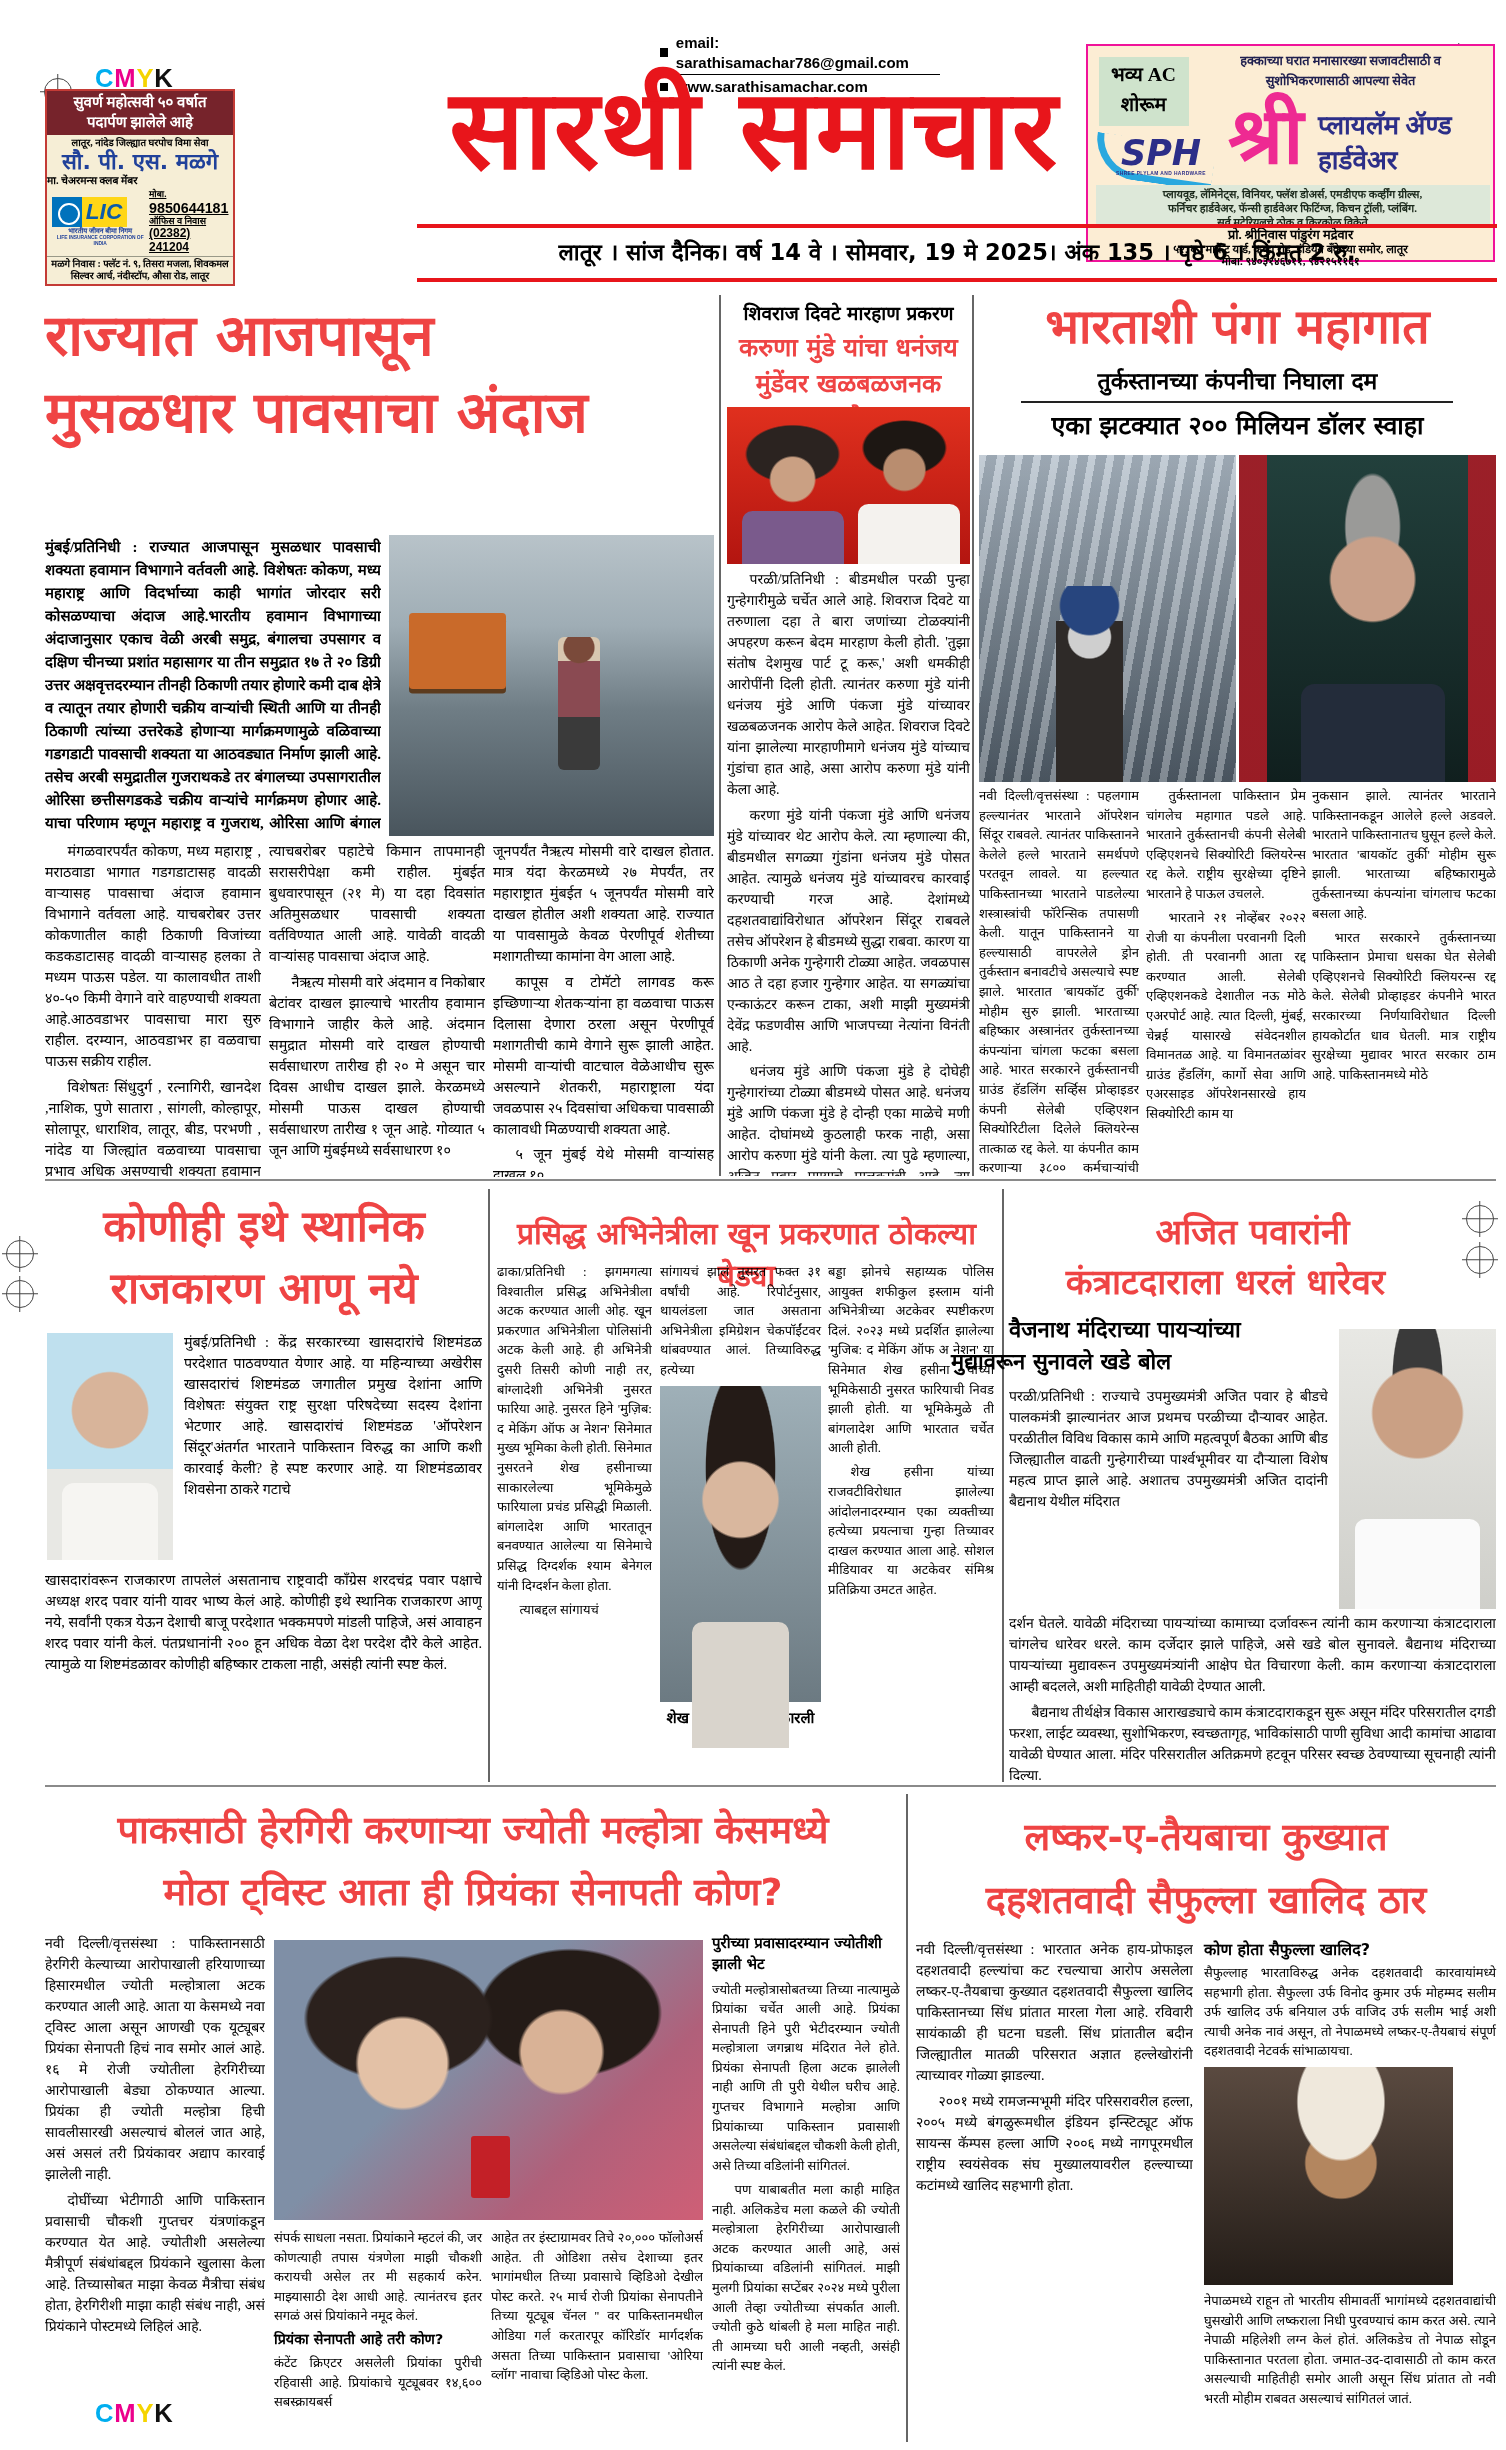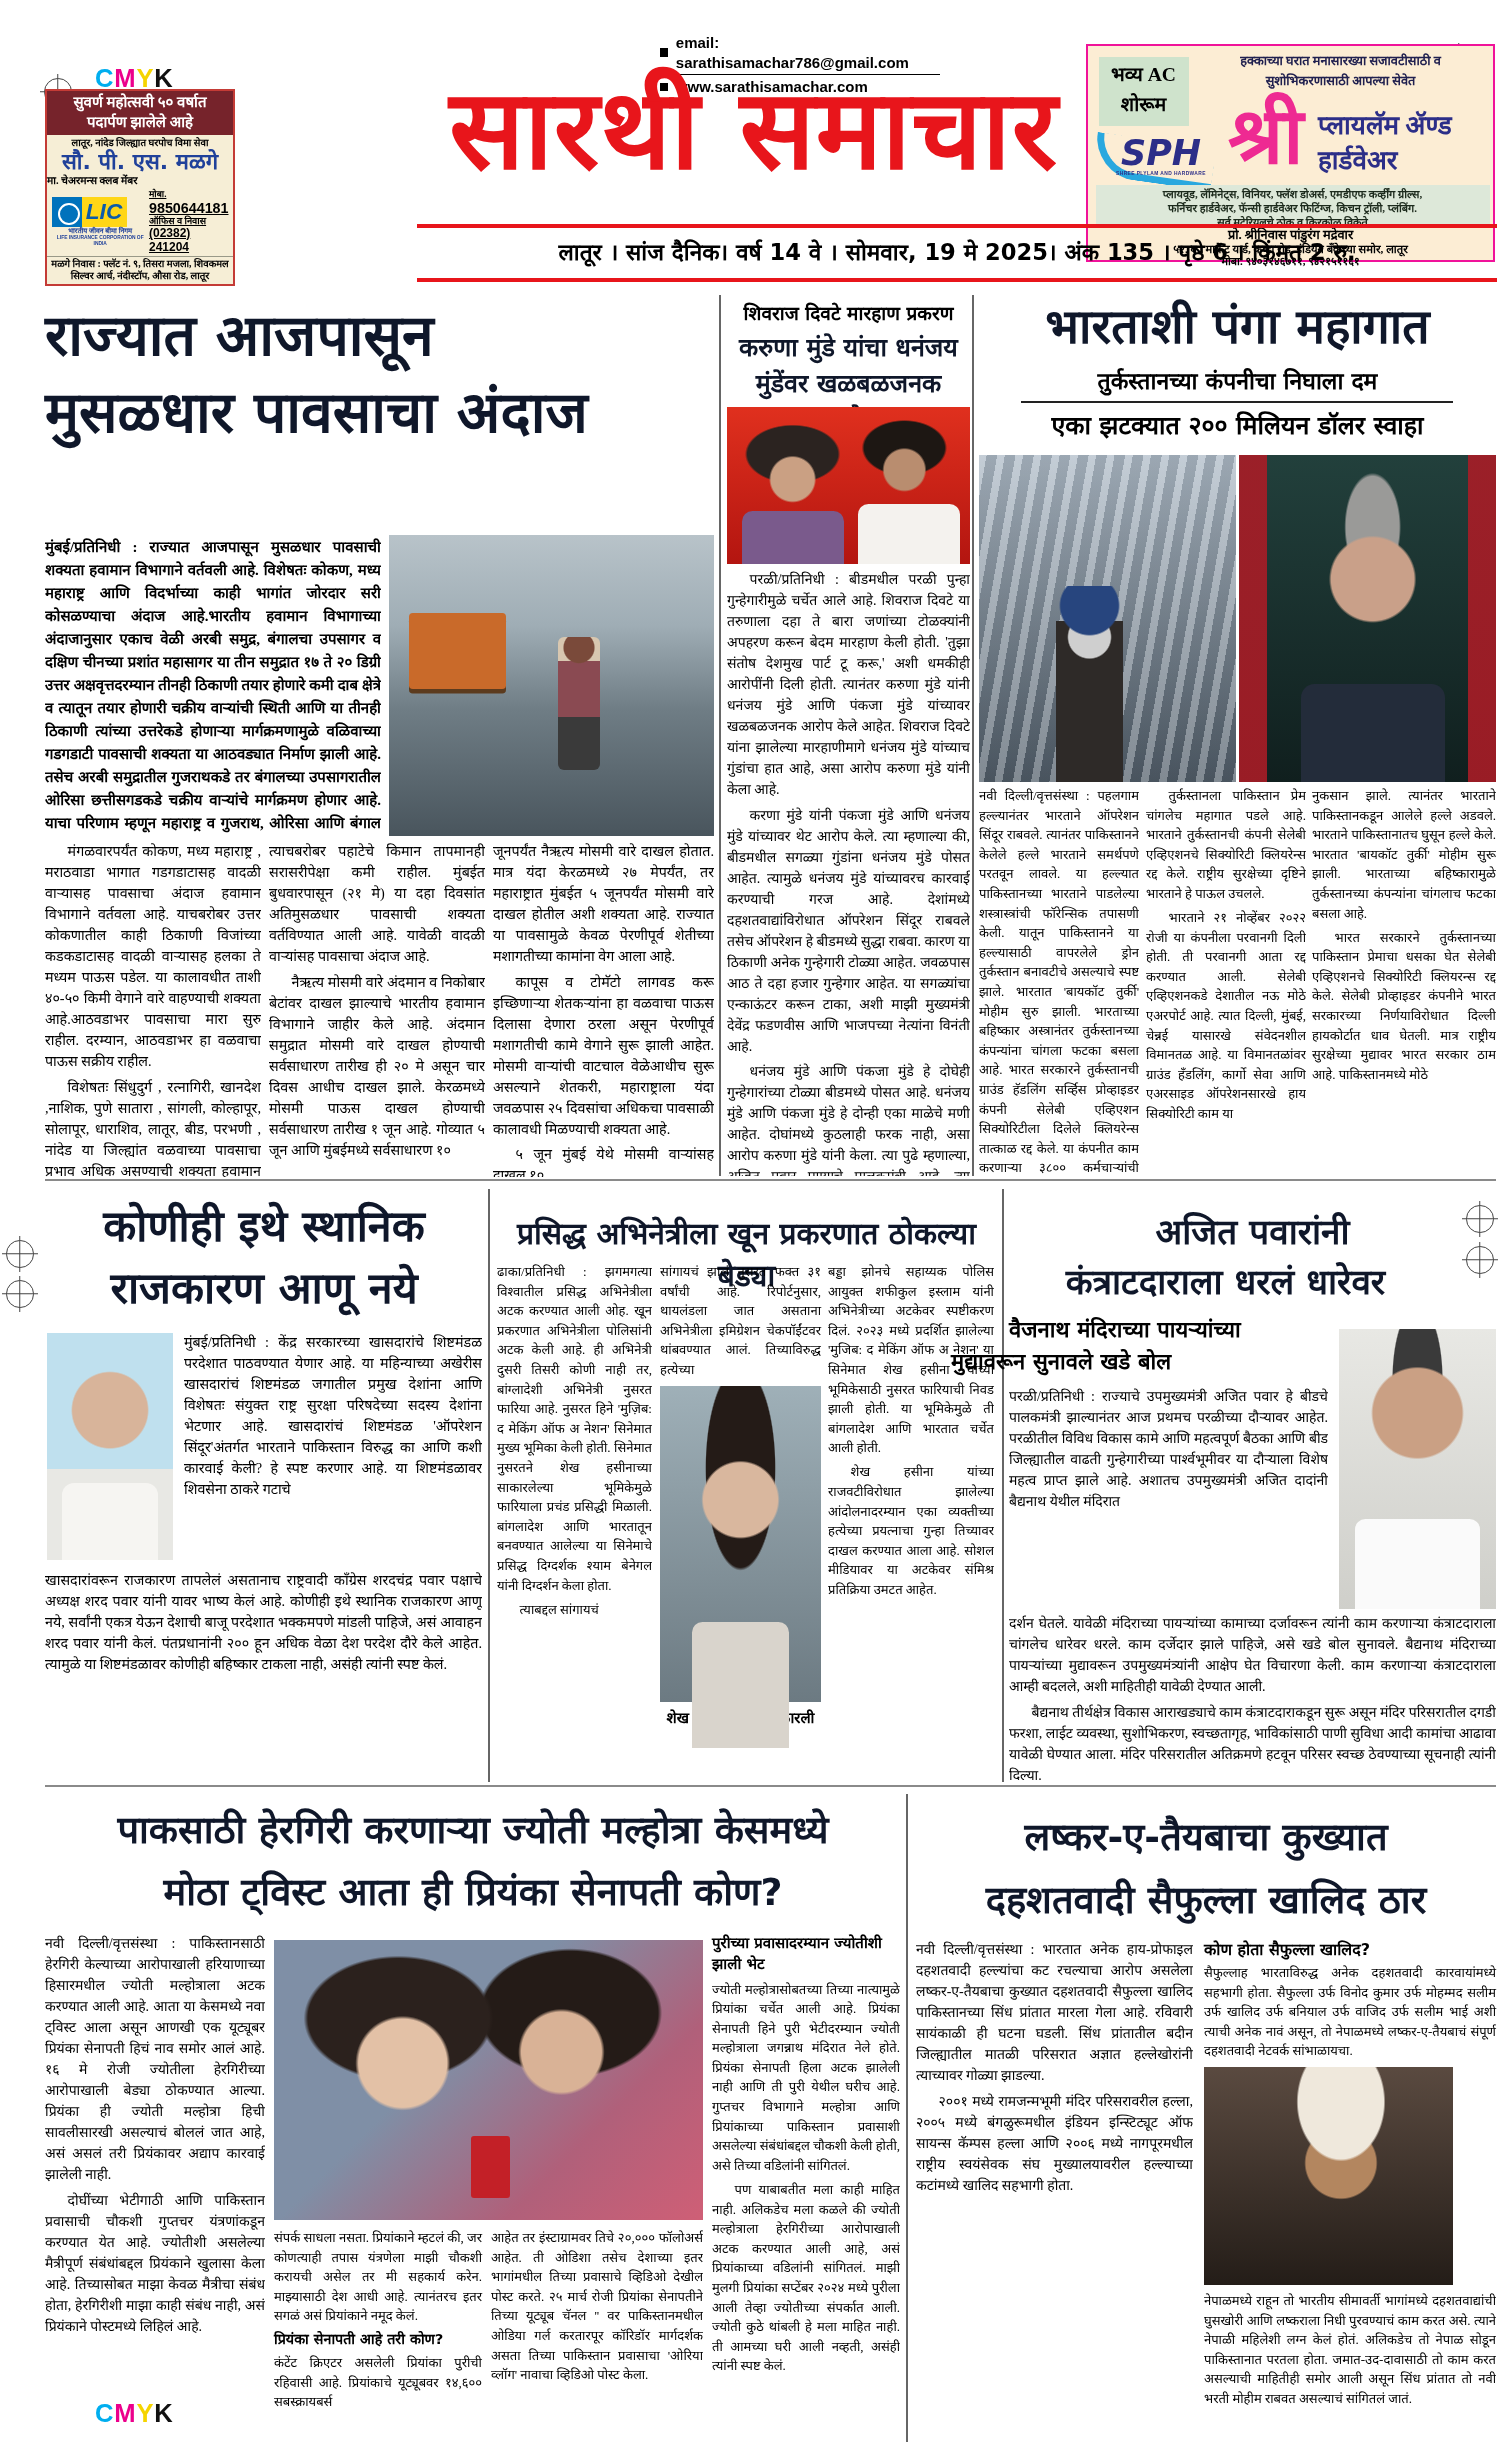--- a/index.html
+++ b/index.html
@@ -56,21 +56,21 @@
   .sph-products{position:absolute;left:7.5px;top:139px;width:394px;height:42px;background:#dde8d9;text-align:center;
                 font:bold 11px/14px "Liberation Serif",serif;color:#1c2a1c;padding-top:1.5px;box-sizing:border-box;}
   .sph-prop{position:absolute;left:0;top:182px;width:100%;text-align:center;font:bold 12.8px/15px "Liberation Serif",serif;}
   .sph-addr{position:absolute;left:0;top:197px;width:100%;text-align:center;font:bold 11.3px/12.8px "Liberation Serif",serif;}
   .sph-mob{position:absolute;left:0;top:209px;width:100%;text-align:center;font:bold 11px/12px "Liberation Serif",serif;}
   
   .vline{position:absolute;width:1.5px;background:#666;}
   .hline{position:absolute;height:2.3px;background:#8a8a8a;}
   .thinrule{position:absolute;height:1.5px;background:#222;}
   
-  .hl{position:absolute;font-family:"DejaVu Sans",sans-serif;font-weight:800;color:#0f172a;}
+  .hl{position:absolute;font-family:"DejaVu Sans",sans-serif;font-weight:800;color:#ef4444;}
   .center{text-align:center;}
   .body-txt{position:absolute;text-align:justify;}
   .body-txt p{margin:0 0 4.5px 0;text-indent:22.6px;}
   .body-txt p.noind{text-indent:0;}
   .lead-bold{font-weight:bold;}
   .kicker{position:absolute;font:bold 19px/25.6px "DejaVu Sans",sans-serif;text-align:center;}
   .subhead{font-family:"DejaVu Sans",sans-serif;font-weight:bold;}
   
   .photo{position:absolute;overflow:hidden;}
   .ph-rain{background:linear-gradient(180deg,#b8c3c9 0%,#9fadb5 30%,#6f7d85 58%,#49555d 100%);}

